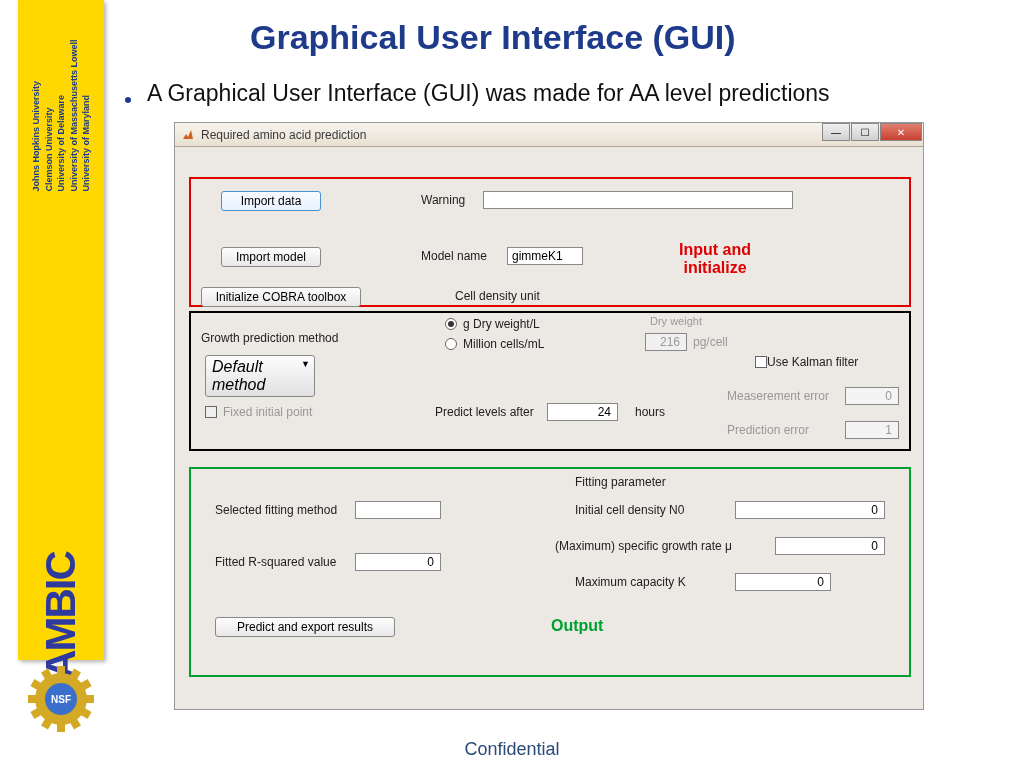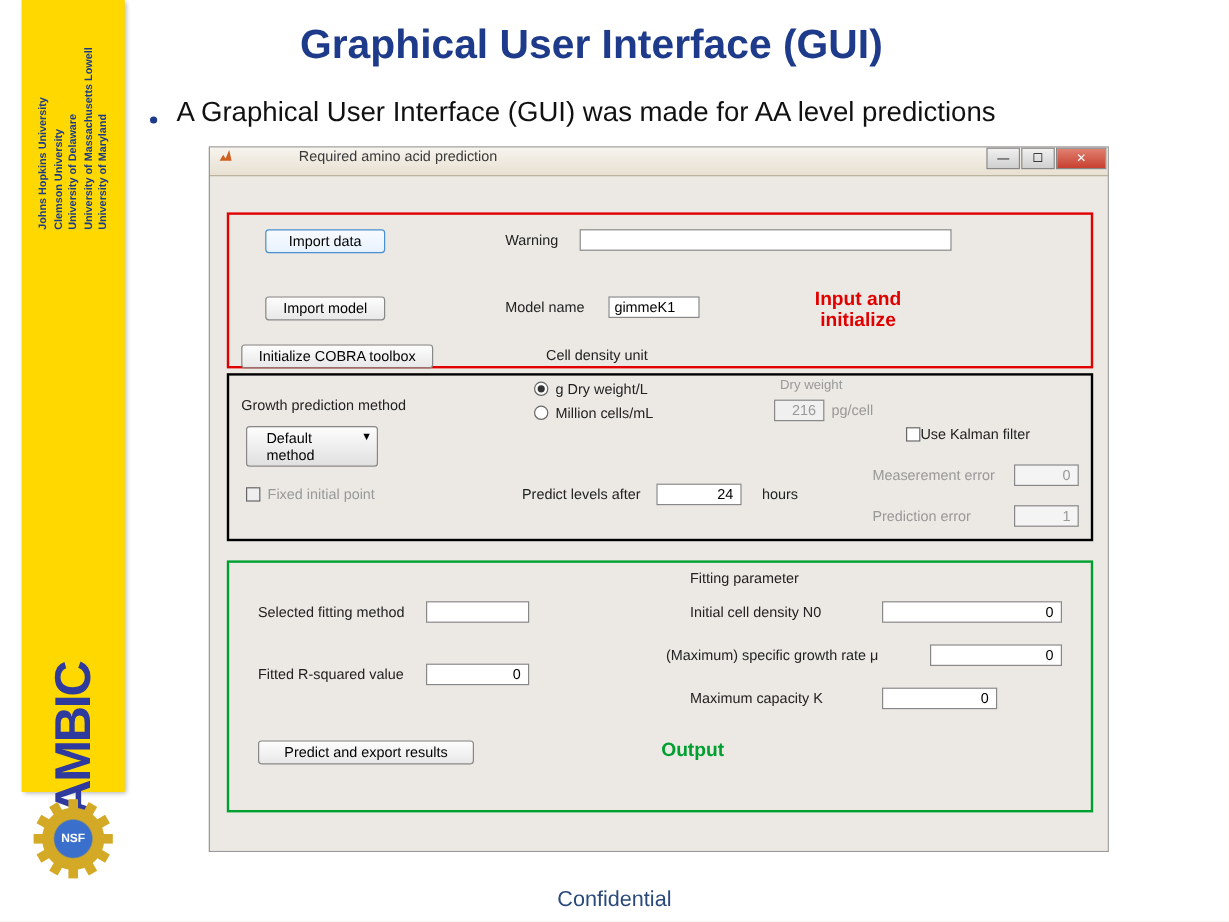--- a/index.html
+++ b/index.html
@@ -9,21 +9,21 @@
   .ambic-logo { position: absolute; left: 50%; bottom: 20px; transform: translateX(-50%) rotate(-90deg); transform-origin: center; font-size: 42px; font-weight: 900; color: #2e3a9e; letter-spacing: -2px; font-family: Arial Black, sans-serif; }
   .nsf-logo { position: absolute; left: 30px; top: 668px; width: 62px; height: 62px; }
   .nsf-outer { width: 100%; height: 100%; background: radial-gradient(circle, #3a6fcc 35%, #d4a926 38%, #d4a926 58%, transparent 60%); border-radius: 50%; position: relative; display: flex; align-items: center; justify-content: center; color: #fff; font-size: 10px; font-weight: bold; }
   .nsf-gear { position: absolute; width: 100%; height: 100%; }
   .nsf-tooth { position: absolute; width: 8px; height: 14px; background: #d4a926; left: 50%; top: -2px; margin-left: -4px; transform-origin: 4px 33px; }
   .slide-title { position: absolute; left: 250px; top: 18px; font-size: 34px; font-weight: bold; color: #1e3a8a; }
   .bullet-row { position: absolute; left: 125px; top: 80px; display: flex; align-items: center; gap: 16px; }
   .bullet-dot { width: 6px; height: 6px; background: #1e3a8a; border-radius: 50%; margin-top: 13px; }
   .bullet-text { font-size: 23px; color: #111; }
   .gui-window { position: absolute; left: 174px; top: 122px; width: 750px; height: 588px; background: #ddd8d4; border: 1px solid #999; }
-  .title-bar { height: 24px; background: linear-gradient(#f7f4ee, #e8e0d2); display: flex; position: relative; border-bottom: 1px solid #b0a890; gap: 48px; }
+  .title-bar { height: 24px; background: linear-gradient(#f7f4ee, #e8e0d2); display: flex; align-items: center; position: relative; border-bottom: 1px solid #b0a890; }
   .title-icon { width: 14px; height: 14px; margin: 0 6px; display: flex; align-items: center; justify-content: center; }
   .title-text { font-size: 12px; color: #3a3a3a; }
   .window-controls { position: absolute; right: 0; top: 0; display: flex; }
   .wctl { width: 28px; height: 18px; border: 1px solid #888; margin-right: 1px; display: flex; align-items: center; justify-content: center; font-size: 10px; font-family: sans-serif; }
   .wctl-min { background: linear-gradient(#f0f0f0,#d0d0d0); }
   .wctl-max { background: linear-gradient(#f0f0f0,#d0d0d0); }
   .wctl-close { background: linear-gradient(#e08070,#c84030); color: #fff; width: 42px; }
   .gui-body { position: relative; width: 100%; height: calc(100% - 24px); background: #ece9e4; }
   .box { position: absolute; }
   .box-red { border: 2px solid #e00000; }
@@ -33,21 +33,21 @@
   .btn-blue { border: 1px solid #4a90d0; background: linear-gradient(#f8fbff,#e8f2ff); text-align: center; }
   .txtfield { background: #fff; border: 1px solid #888; font-size: 12px; padding: 2px 4px; height: 18px; }
   .label { font-size: 12px; color: #222; }
   .label-dis { color: #999; }
   .anno-red { position: absolute; color: #e00000; font-weight: bold; font-size: 16px; text-align: center; }
   .anno-black { position: absolute; color: #000; font-weight: bold; font-size: 18px; }
   .anno-green { position: absolute; color: #00a030; font-weight: bold; font-size: 16px; }
   .radio { width: 12px; height: 12px; border: 1px solid #666; border-radius: 50%; display: inline-flex; align-items: center; justify-content: center; background: #fff; }
   .radio-dot { width: 6px; height: 6px; background: #333; border-radius: 50%; }
   .checkbox { width: 12px; height: 12px; border: 1px solid #666; background: #fff; display: inline-block; }
-  .select { background: linear-gradient(#fdfdfd,#e0e0e0); border: 1px solid #888; border-radius: 3px; font-size: 12px; padding: 2px 18px 2px 16px; position: relative; cursor: pointer; }
+  .select { background: linear-gradient(#fdfdfd,#e0e0e0); border: 1px solid #888; border-radius: 3px; font-size: 16px; padding: 2px 18px 2px 6px; position: relative; cursor: pointer; font-style: italic; }
   .select::after { content: "▼"; position: absolute; right: 4px; top: 3px; font-size: 9px; }
   .val-right { text-align: right; padding-right: 6px; }
   .confidential { position: absolute; left: 0; bottom: 8px; width: 100%; text-align: center; font-size: 18px; color: #2a4a7a; }
 </style>
 </head>
 <body>
 
 <div class="sidebar">
   <div class="univ-text" style="white-space:pre;">Johns Hopkins University
 Clemson University

